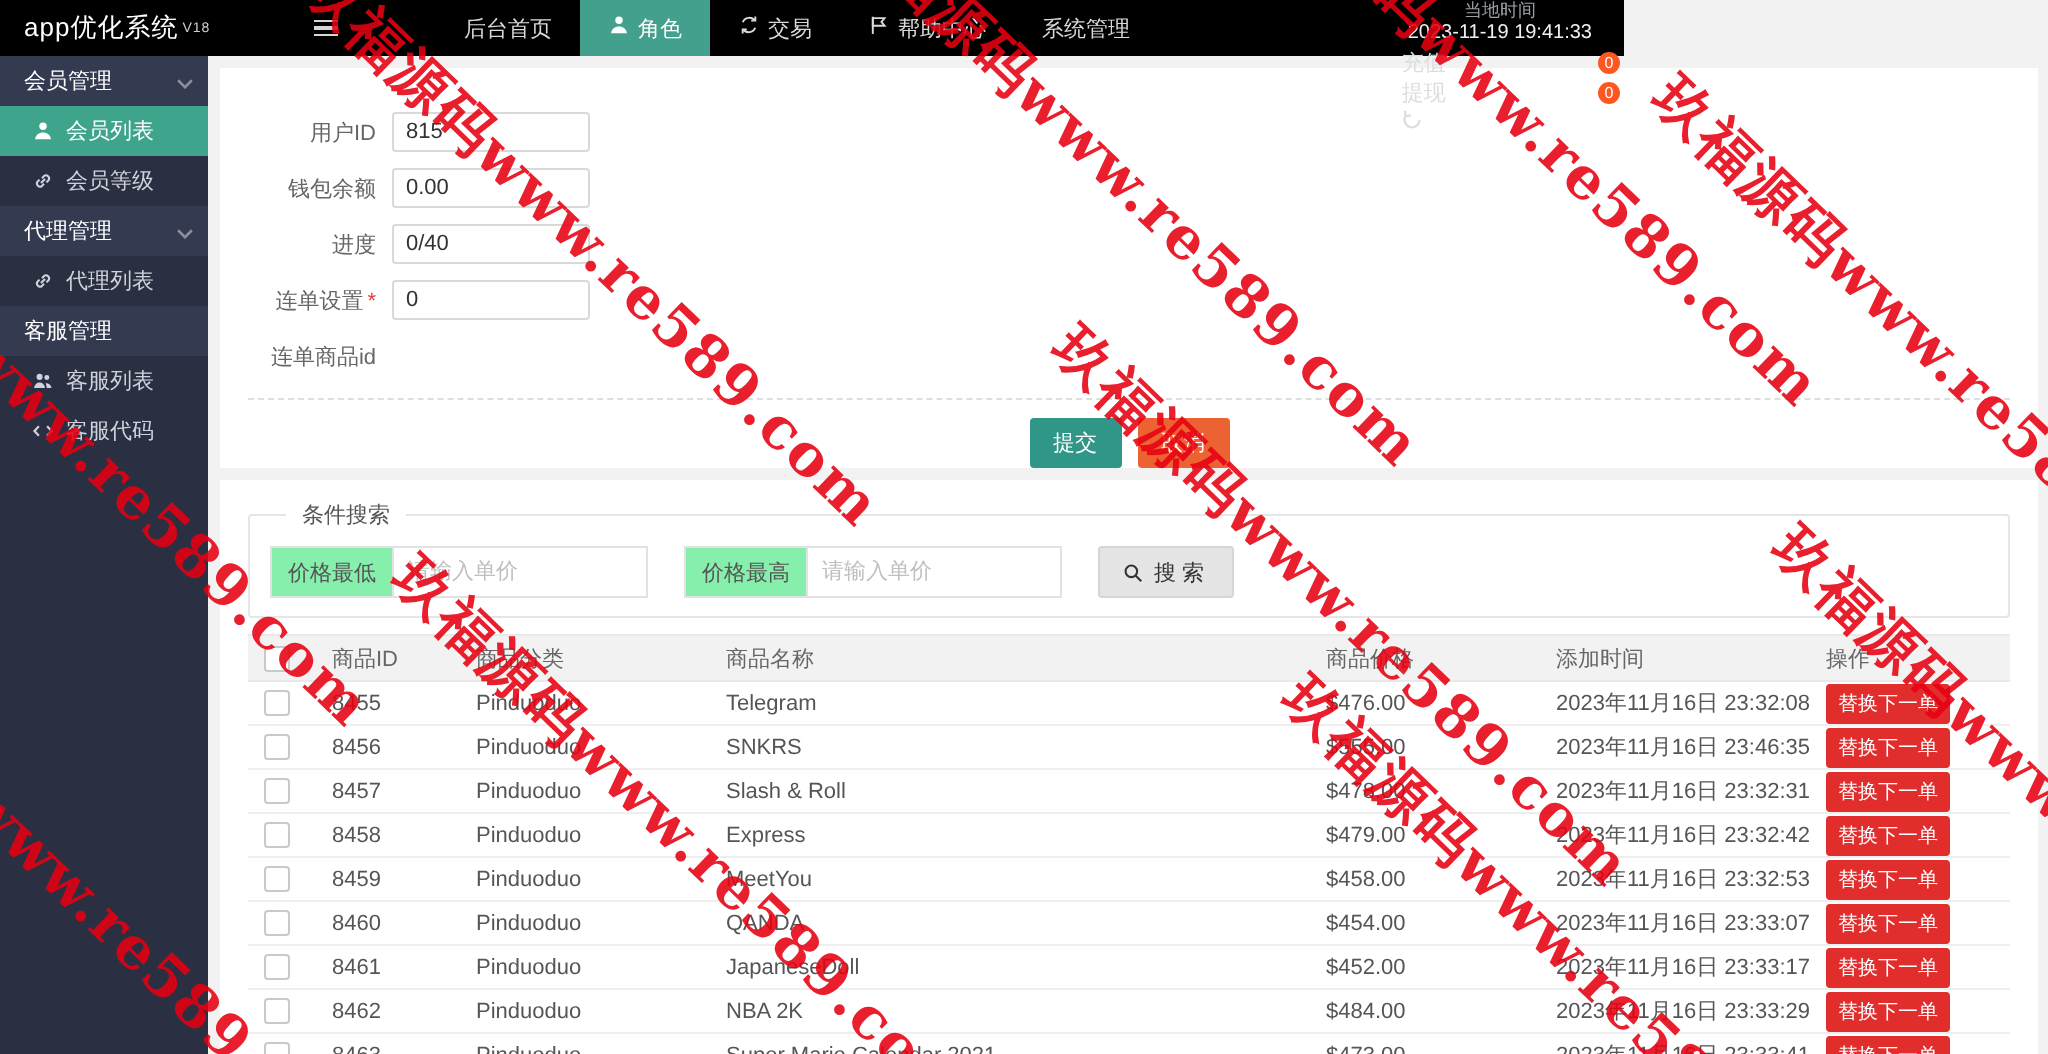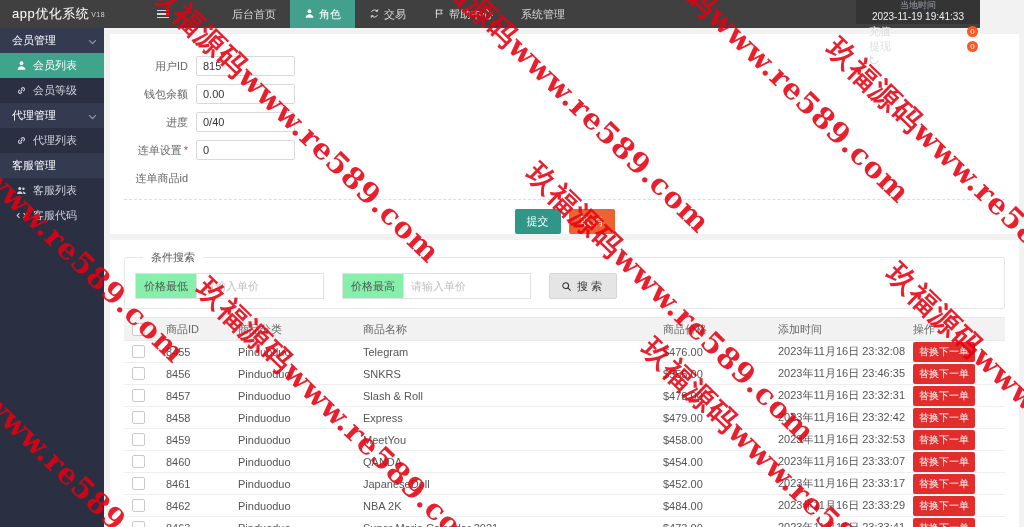--- a/index.html
+++ b/index.html
@@ -1,19 +1,19 @@
 <!DOCTYPE html>
 <html><head>
 <meta charset="utf-8">
 <style>
   * { margin:0; padding:0; box-sizing:border-box; }
   html,body { width:1024px; height:527px; overflow:hidden; font-family:"Liberation Sans","DejaVu Sans",sans-serif; background:#f2f2f2; }
 
   
-  .header { position:fixed; top:0; left:0; width:980px; height:28px; background:#404040; color:#e8e8e8; display:flex; align-items:stretch; z-index:20; font-size:11px;gap:40px; }
+  .header { position:fixed; top:0; left:0; width:812px; height:28px; background:#000000; color:#e8e8e8; display:flex; align-items:stretch; z-index:20; font-size:11px;gap:40px; }
   .logo { width:108px; display:flex; align-items:center; padding-left:12px; color:#fff; font-size:13px; letter-spacing:.5px; }
   .logo sup { font-size:7px; margin-left:2px; color:#cfcfcf; }
   .burger { width:30px; display:flex; flex-direction:column; justify-content:center; align-items:center; gap:2px; cursor:pointer; }
   .burger i { display:block; width:12px; height:1.5px; background:#d6d6d6; }
   .nav { display:flex; align-items:stretch; }
   .nav-item { display:flex; align-items:center; gap:4px; padding:0 14px; color:#d9d9d9; cursor:pointer; }
   .nav-item.active { background:#42a08c; color:#fff; }
   .nav-item svg { width:11px; height:11px; }
   .h-right { margin-left:auto; display:flex; align-items:stretch;flex-direction:column; }
   .time-box { display:flex; flex-direction:column; justify-content:center; align-items:center; padding:0 16px; background:rgba(0,0,0,.18); line-height:1.25; }

